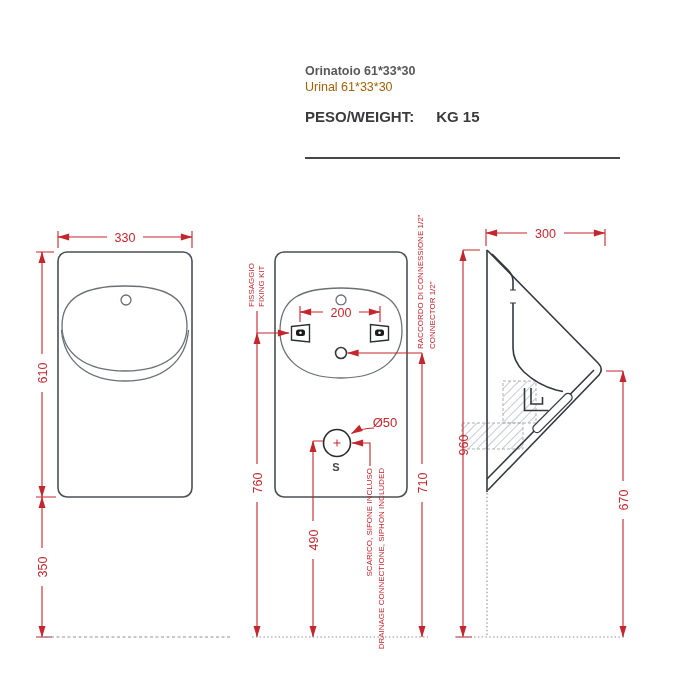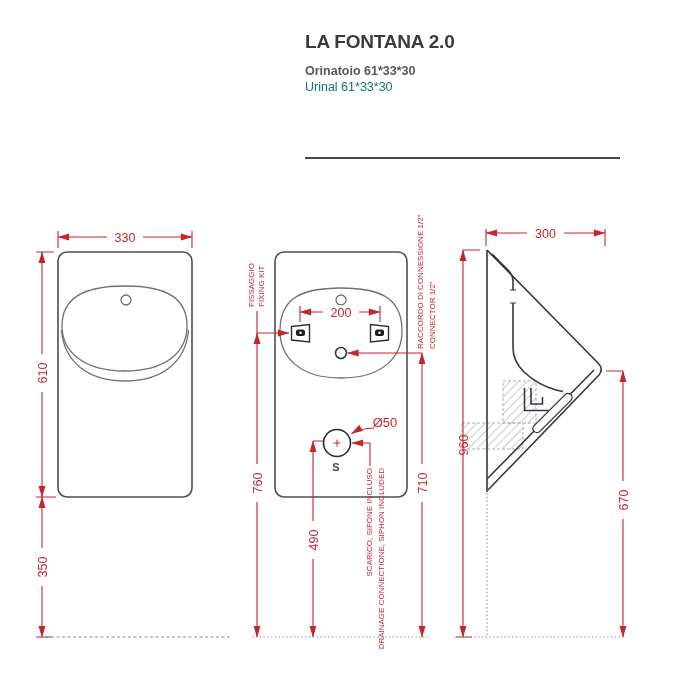--- a/index.html
+++ b/index.html
@@ -1,43 +1,46 @@
 <!DOCTYPE html>
 <html><head>
 <meta charset="utf-8">
 <style>
   html,body{margin:0;padding:0;background:#fff;}
   #stage{position:relative;width:700px;height:700px;background:#fff;overflow:hidden;
          font-family:"Liberation Sans",sans-serif;}
   .hdr{position:absolute;left:305px;}
   #title{top:31px;font-size:19px;font-weight:700;color:#3b3b3d;letter-spacing:-0.2px;}
   #sub-it{top:64px;font-size:12.5px;color:#58585a;font-weight:bold;}
-  #sub-en{top:80px;font-size:12.5px;color:#0f766e;}
+  #sub-en{top:80px;font-size:12.5px;color:#a16207;}
   #weight{top:108px;font-size:15px;font-weight:700;color:#3b3b3d;display:flex;gap:22px;}
   #rule{position:absolute;top:157px;left:305px;width:315px;height:2px;background:#47474a;}
   svg{position:absolute;top:0;left:0;}
   svg text{font-family:"Liberation Sans",sans-serif;}
   .outline{fill:#fff;stroke:#4b5057;stroke-width:1.6;}
   .thin{fill:none;stroke:#6b7077;stroke-width:1.3;}
   .dark{fill:none;stroke:#35393f;stroke-width:1.6;}
   .dim{fill:none;stroke:#c3262c;stroke-width:1.1;}
   .tick{stroke:#c3262c;stroke-width:1;}
   .dimtext{fill:#c3262c;font-size:12.5px;text-anchor:middle;}
   .note{fill:#c3262c;font-size:8px;}
   .bg{fill:#fff;}
   .dash{fill:none;stroke:#8d9196;stroke-width:1.1;}
 </style>
 </head>
 <body>
 
 <div id="stage">
 
-  <div class="hdr" id="title">LA FONTANA 2.0</div>
   <div class="hdr" id="sub-it">Orinatoio 61*33*30</div>
   <div class="hdr" id="sub-en">Urinal 61*33*30</div>
+  <div class="hdr" id="weight">
+    <span>PESO/WEIGHT:</span>
+    <span>KG 15</span>
+  </div>
   <div id="rule"></div>
 
   <svg width="700" height="700" viewBox="0 0 700 700">
     <defs>
       <marker id="ra" markerUnits="userSpaceOnUse" markerWidth="13" markerHeight="9" refX="11.6" refY="4.5" orient="auto-start-reverse">
         <path d="M0.5 1 L12 4.5 L0.5 8 Z" fill="#c3262c"></path>
       </marker>
       <pattern id="hatch" width="6" height="6" patternUnits="userSpaceOnUse" patternTransform="rotate(45)">
         <line x1="0" y1="0" x2="0" y2="6" stroke="#9aa0a5" stroke-width="1.1"></line>
       </pattern>

